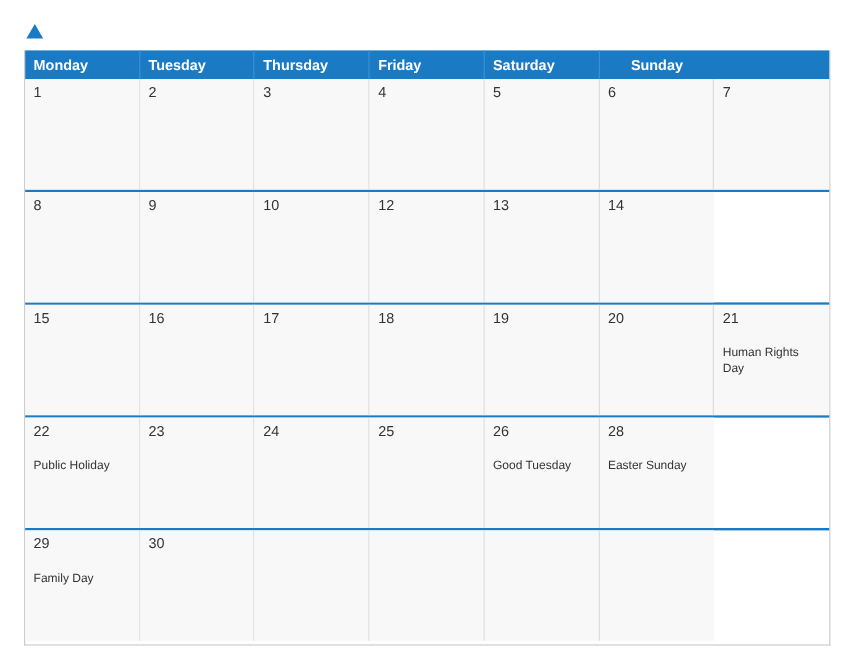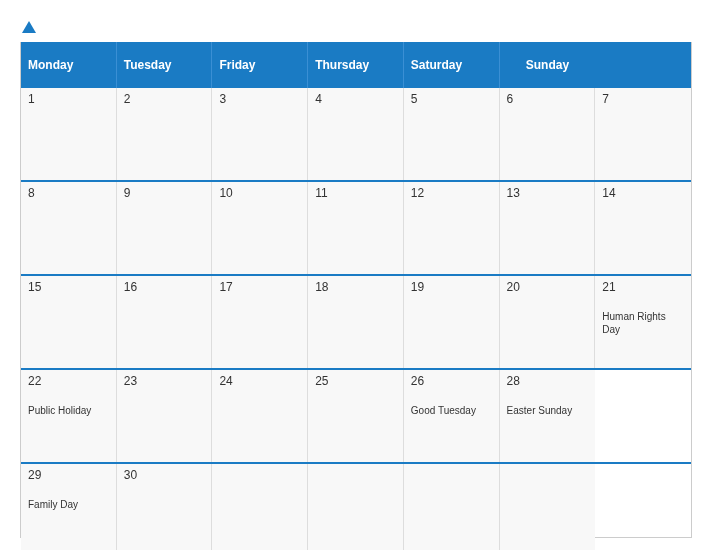--- a/index.html
+++ b/index.html
@@ -67,21 +67,21 @@
     }
     .cal-header-row {
       display: grid;
       grid-template-columns: repeat(7, 1fr);
       background: #1a7bc4;
     }
     .cal-header-cell {
       color: #fff;
       font-size: 12px;
       font-weight: bold;
-      padding: 16px 7px;
+      padding: 5px 7px;
       border-right: 1px solid #3a8fd4;
     }
     .cal-header-cell:last-child { border-right: none; text-align: center; }
     .cal-body {
       display: flex;
       flex-direction: column;
       height: calc(100% - 27px);
     }
     .cal-week {
       display: grid;
@@ -128,22 +128,22 @@
     </div>
     <div class="title"></div>
     <div class="country"></div>
   </div>
 
   <div class="calendar">
     <div class="cal-header-row">
 
     <div class="cal-header-cell">Monday</div>
         <div class="cal-header-cell">Tuesday</div>
+        <div class="cal-header-cell">Thursday</div>
         <div class="cal-header-cell">Friday</div>
-        <div class="cal-header-cell">Thursday</div>
         <div class="cal-header-cell">Saturday</div>
         <div class="cal-header-cell">Sunday</div>
       </div>
     <div class="cal-body">
 
     <div class="cal-week">
           <div class="cal-cell">
             <span class="day-num">1</span>
           </div>
           <div class="cal-cell">
@@ -169,23 +169,20 @@
           <div class="cal-cell">
             <span class="day-num">8</span>
           </div>
           <div class="cal-cell">
             <span class="day-num">9</span>
           </div>
           <div class="cal-cell">
             <span class="day-num">10</span>
           </div>
           <div class="cal-cell">
-            <span class="day-num">11</span>
-          </div>
-          <div class="cal-cell">
             <span class="day-num">12</span>
           </div>
           <div class="cal-cell">
             <span class="day-num">13</span>
           </div>
           <div class="cal-cell">
             <span class="day-num">14</span>
           </div>
         </div>
         <div class="cal-week">

